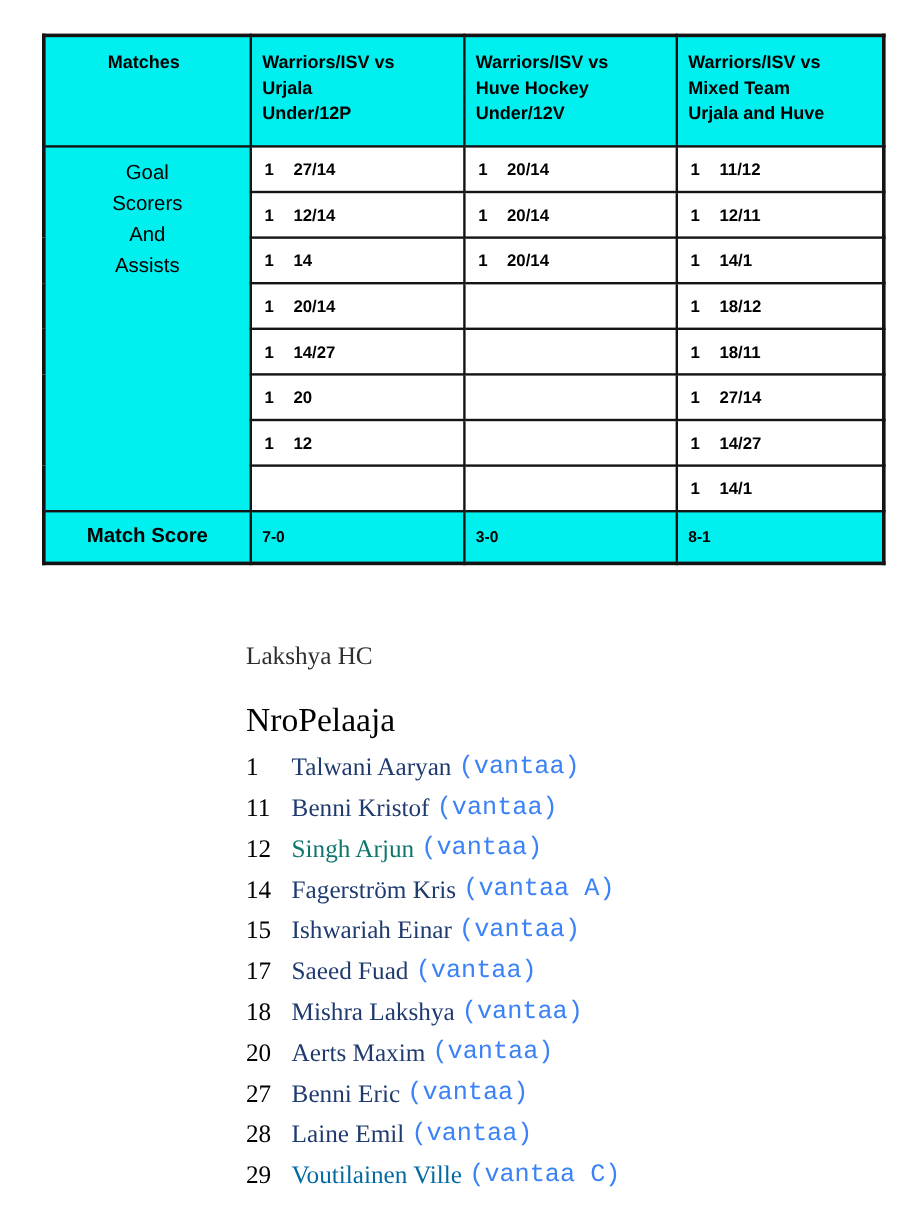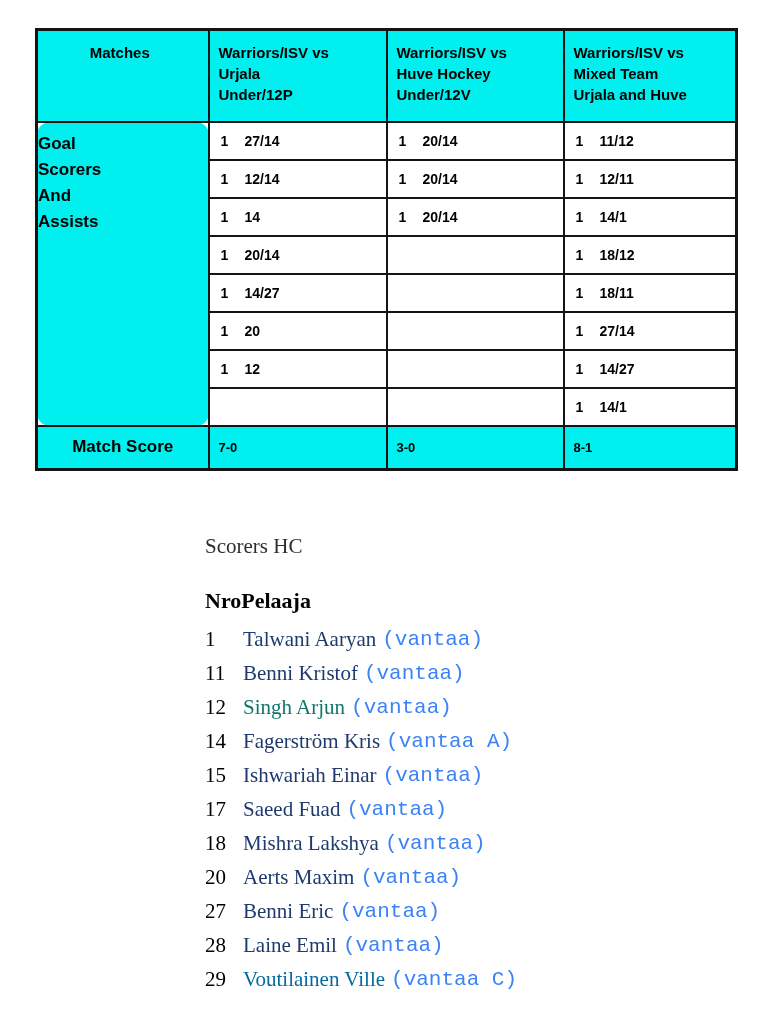--- a/index.html
+++ b/index.html
@@ -32,26 +32,25 @@
     line-height:21px;
     white-space:pre-line;
     height:92px;
   }
   th.match-header.first {
     text-align:center;
     padding-left:0;
   }
   td.label-cell {
     background:var(--cyan);
-    font-size:17px; font-weight:bold;
-    vertical-align:top;
+    font-size:17px; font-weight:normal;
+    text-align:center; vertical-align:top;
     padding-top:8px;
     line-height:26px;
     white-space:pre-line;
-    border-radius:13px;
   }
   td.goal-cell {
     background:#ffffff;
     height:38px;
     font-size:14px; font-weight:bold;
     vertical-align:middle;
     padding-left:11px;
   }
   .gn { display:inline-block; width:24px; }
   tr.score-row td { background:var(--cyan); height:44px; vertical-align:middle; }
@@ -66,21 +65,21 @@
   .roster {
     position:absolute; left:205px; top:534px;
     font-family:"Liberation Serif", serif;
     color:#000000;
   }
   .team-name {
     font-size:21px; color:#2e2e2e; line-height:24px;
   }
   .list-header {
     margin-top:31px;
-    font-size:22px; font-weight:bold; line-height:24px;
+    font-size:28px; font-weight:normal; line-height:24px;
   }
   .player-list { margin-top:9px; }
   .player-row {
     height:34px;
     display:flex; align-items:center;
     font-size:21px;
   }
   .pnum { display:inline-block; width:38px; color:#000000; }
   .pname { color:#1f3a6e; text-decoration:none; cursor:pointer; }
   .psuffix { margin-left:6px; color:#3b82f6;font-family:Liberation Mono, monospace; }
@@ -159,21 +158,21 @@
     <tr class="score-row">
       <td class="score-label">Match Score</td>
       <td class="score-val">7-0</td>
       <td class="score-val">3-0</td>
       <td class="score-val">8-1</td>
     </tr>
   </tbody>
     </table>
 
   <div class="roster">
-    <div class="team-name">Scorers HC</div>
+    <div class="team-name">Lakshya HC</div>
     <div class="list-header">NroPelaaja</div>
     <div class="player-list">
       <div class="player-row">
         <span class="pnum">1</span>
           <a class="pname" style="color: rgb(31, 58, 110);">Talwani Aaryan</a>
           <span class="psuffix">(vantaa)</span>
       </div>
       <div class="player-row">
         <span class="pnum">11</span>
           <a class="pname" style="color: rgb(31, 58, 110); text-align: right;">Benni Kristof</a>

